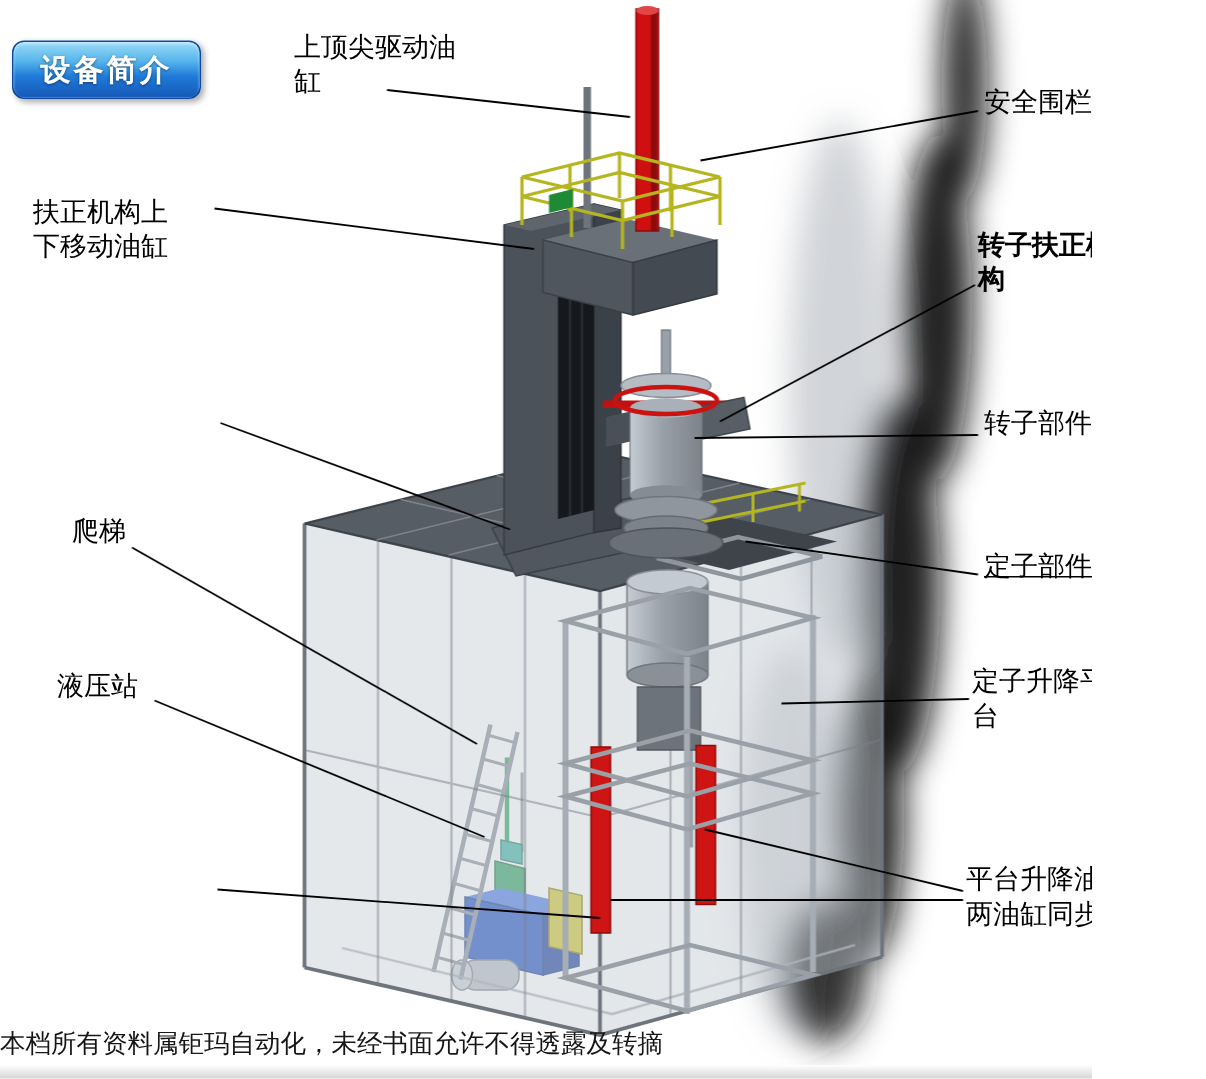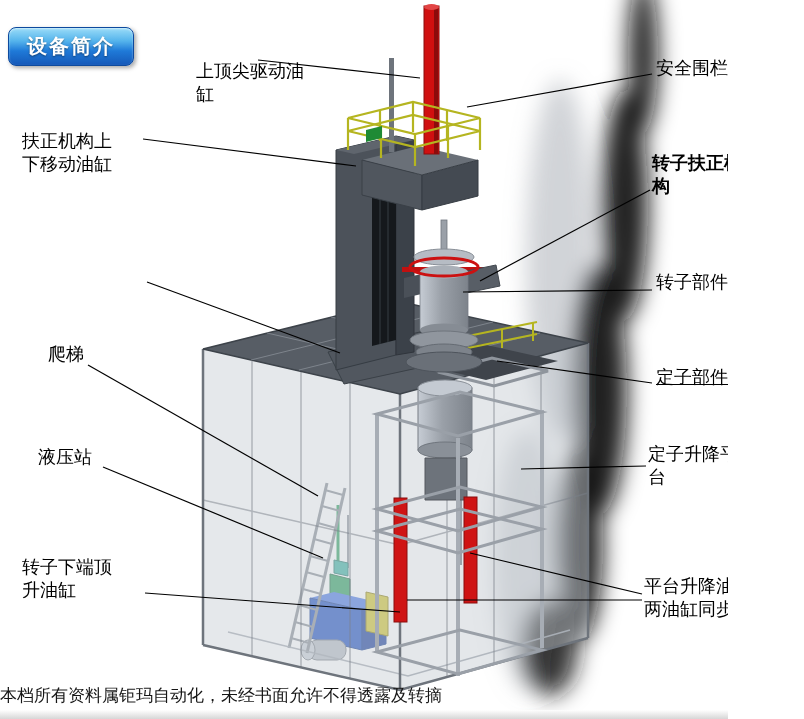--- a/index.html
+++ b/index.html
@@ -194,27 +194,26 @@
       <line x1="103" y1="467" x2="323" y2="558"></line>
       <line x1="646" y1="466" x2="521" y2="469"></line>
       <line x1="145" y1="593" x2="400" y2="612"></line>
       <line x1="642" y1="594" x2="470" y2="553"></line>
       <line x1="642" y1="600" x2="407" y2="600"></line>
     </g>
   </svg>
 
   <div class="badge">设备简介</div>
 
-  <div class="callout" style="left:196px;top:20px;width:118px;margin-top:40px;">上顶尖驱动油缸</div>
+  <div class="callout" style="left:196px;top:20px;width:118px;">上顶尖驱动油缸</div>
   <div class="callout" style="left:656px;top:57px;">安全围栏</div>
   <div class="callout" style="left:22px;top:106px;width:96px;margin-top:24px;">扶正机构上下移动油缸</div>
   <div class="callout" style="left:652px;top:152px;width:96px;font-weight:bold;">转子扶正机构</div>
   <div class="callout" style="left:656px;top:271px;">转子部件</div>
   <div class="callout" style="left:48px;top:343px;">爬梯</div>
   <div class="callout" style="left:656px;top:366px;text-decoration:underline;">定子部件</div>
   <div class="callout" style="left:38px;top:446px;">液压站</div>
   <div class="callout" style="left:648px;top:443px;width:96px;">定子升降平台</div>
-  <div class="callout" style="left:22px;top:556px;width:96px;">转子下端顶升油缸</div>
   <div class="callout" style="left:644px;top:575px;width:134px;">平台升降油缸，两油缸同步</div>
 
   <div class="footer">本档所有资料属钜玛自动化，未经书面允许不得透露及转摘</div>
   <div class="bottom-strip"></div>
 </div>
 
 </body></html>

